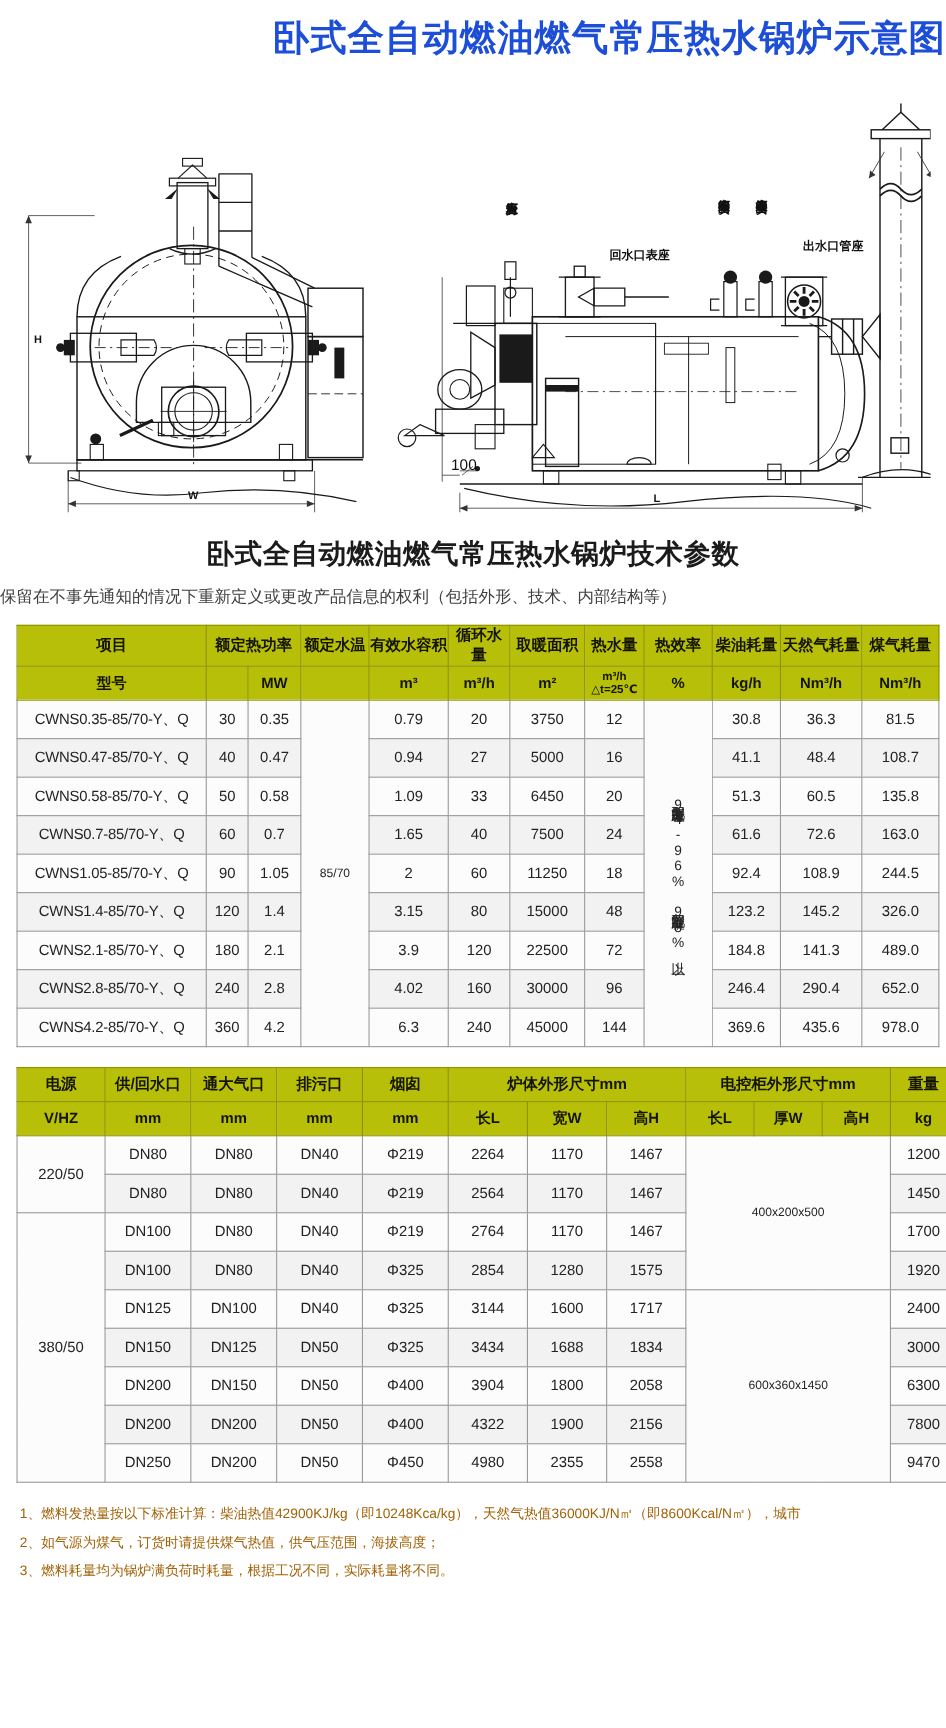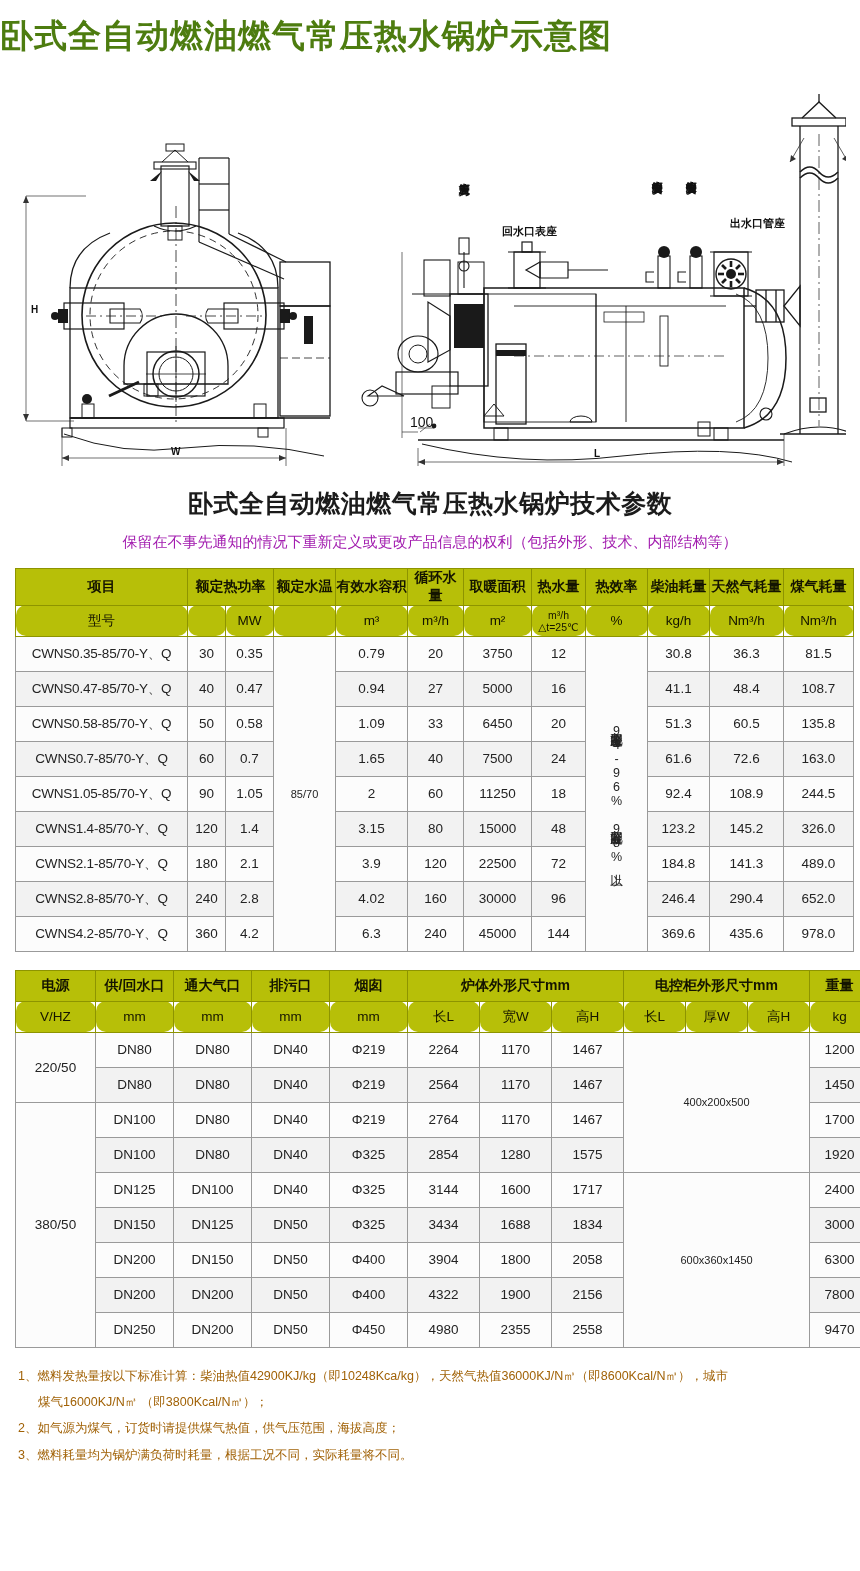--- a/index.html
+++ b/index.html
@@ -7,27 +7,28 @@
     width:860px;
     background:#ffffff;
     font-family:"Liberation Sans","DejaVu Sans",sans-serif;
     color:#222;
     -webkit-font-smoothing:antialiased;
   }
   .page{width:860px;position:relative;overflow:hidden;}
 
   
   .main-title{
-    text-align:left;
-    color:#4d7c0f;
+    text-align:right;
+    color:#1d4ed8;
     font-size:33px;
     font-weight:bold;
     letter-spacing:1px;
     padding:16px 0 10px 0;
     line-height:1.2;
+    font-family:Liberation Serif, serif;
   }
 
   
   .drawing{
     position:relative;
     height:405px;
     margin:0 14px;
     background:#ffffff;
   }
   .drawing svg{display:block;}
@@ -58,23 +59,22 @@
   
   .section-title{
     text-align:center;
     font-size:25px;
     font-weight:bold;
     color:#1b1b1b;
     padding:16px 0 0 0;
     letter-spacing:0.5px;
   }
   .section-sub{
-    text-align:center;
     font-size:15px;
-    color:#a21caf;
+    color:#404040;
     padding:13px 0 16px 0;
   }
 
   
   .tbl-wrap{margin:0 15px;}
   table.spec{
     border-collapse:collapse;
     width:830px;
     table-layout:fixed;
     font-size:13.5px;
@@ -91,23 +91,22 @@
   }
   table.spec thead th{
     background:#b7bf08;
     color:#141400;
     font-weight:bold;
     border:1px solid #8d9400;
     font-size:14px;
     height:30px;
   }
   table.spec thead th.unit{
-    font-weight:normal;
+    font-weight:bold;
     font-size:13.5px;
-    border-radius:10px;
   }
   table.spec tbody tr:nth-child(even) td{background:#f2f2f2;}
   table.spec tbody tr:nth-child(odd) td{background:#fcfcfc;}
   td.model{ text-align:left; padding-left:5px; font-size:13.5px; letter-spacing:-0.2px;}
   td.span-cell{font-size:11px;}
   td.vert-cell{
     padding:0;
     position:relative;
   }
   .vert-inner{
@@ -352,21 +351,21 @@
           <line x1="820" y1="72" x2="834" y2="96"></line>
           <path d="M834 96 l-1 -7 l-5 4 z" fill="#333" stroke="none"></path>
         </g>
       </g>
     </svg>
 
     <div class="dim-label" style="left:17px;top:238px;font-weight:bold;">H</div>
     <div class="dim-label" style="left:157px;top:380px;font-weight:bold;">W</div>
 
     <div class="vlabel" style="left:444px;top:110px;">压力表管座</div>
-    <div class="hlabel" style="left:488px;top:158px;">回水口表座</div>
+    <div class="hlabel" style="left:540px;top:158px;">回水口表座</div>
     <div class="vlabel" style="left:637px;top:108px;">安全阀管座</div>
     <div class="vlabel" style="left:671px;top:108px;">安全阀管座</div>
     <div class="hlabel" style="left:716px;top:150px;">出水口管座</div>
 
     <div class="dim-label" style="left:396px;top:348px;font-size:14px;">100</div>
     <div class="dim-label" style="left:580px;top:382px;font-weight:bold;">L</div>
   </div>
 
   <div class="section-title">卧式全自动燃油燃气常压热水锅炉技术参数</div>
   <div class="section-sub">保留在不事先通知的情况下重新定义或更改产品信息的权利（包括外形、技术、内部结构等）</div>
@@ -674,18 +673,17 @@
             <td>2355</td>
             <td>2558</td>
             <td>9470</td>
           </tr>
         </tbody>
     </table>
   </div>
 
   <div class="notes">
     <div>1、燃料发热量按以下标准计算：柴油热值42900KJ/kg（即10248Kca/kg），天然气热值36000KJ/N㎥（即8600Kcal/N㎥），城市</div>
-    <div class="indent">煤气16000KJ/N㎥ （即3800Kcal/N㎥）；</div>
     <div>2、如气源为煤气，订货时请提供煤气热值，供气压范围，海拔高度；</div>
     <div>3、燃料耗量均为锅炉满负荷时耗量，根据工况不同，实际耗量将不同。</div>
   </div>
 
 </div>
 
 </body></html>

